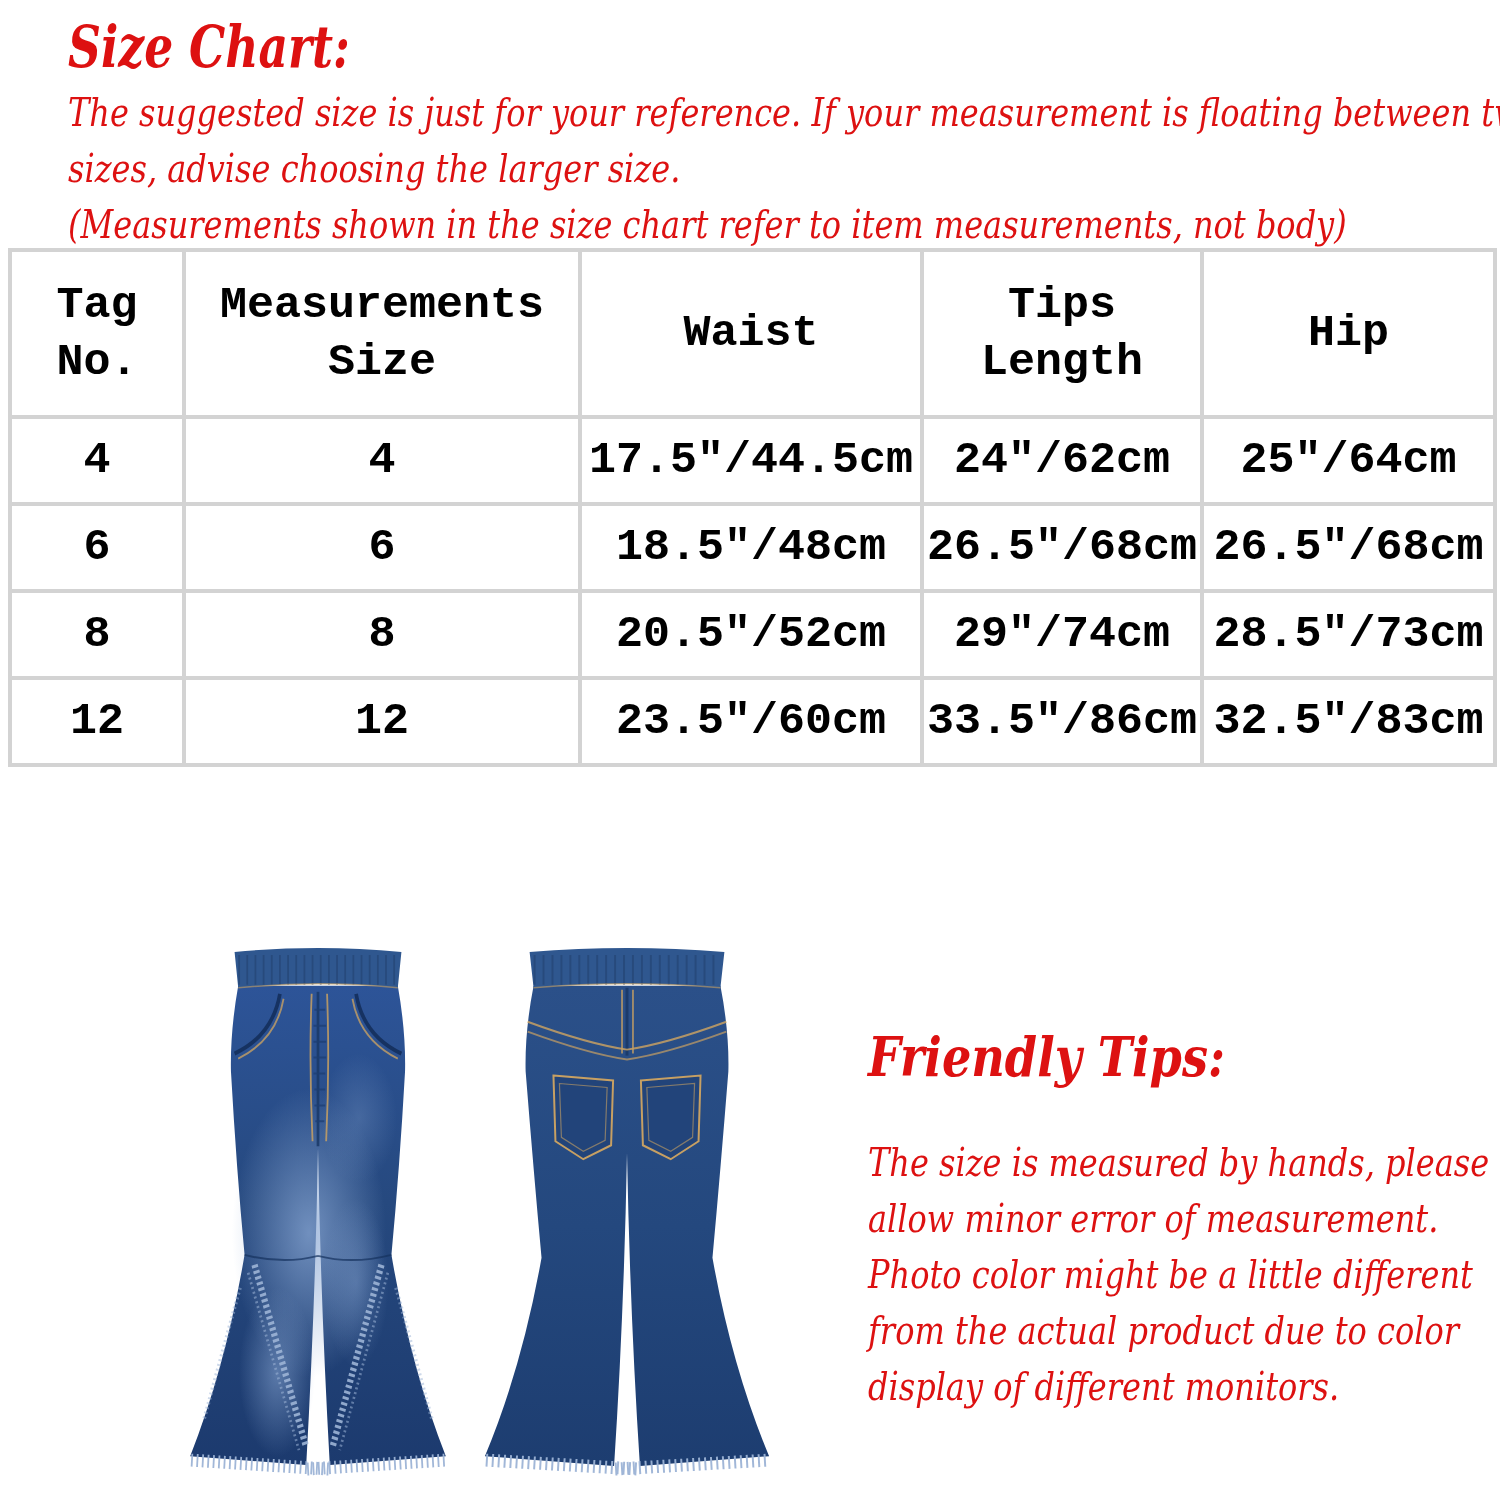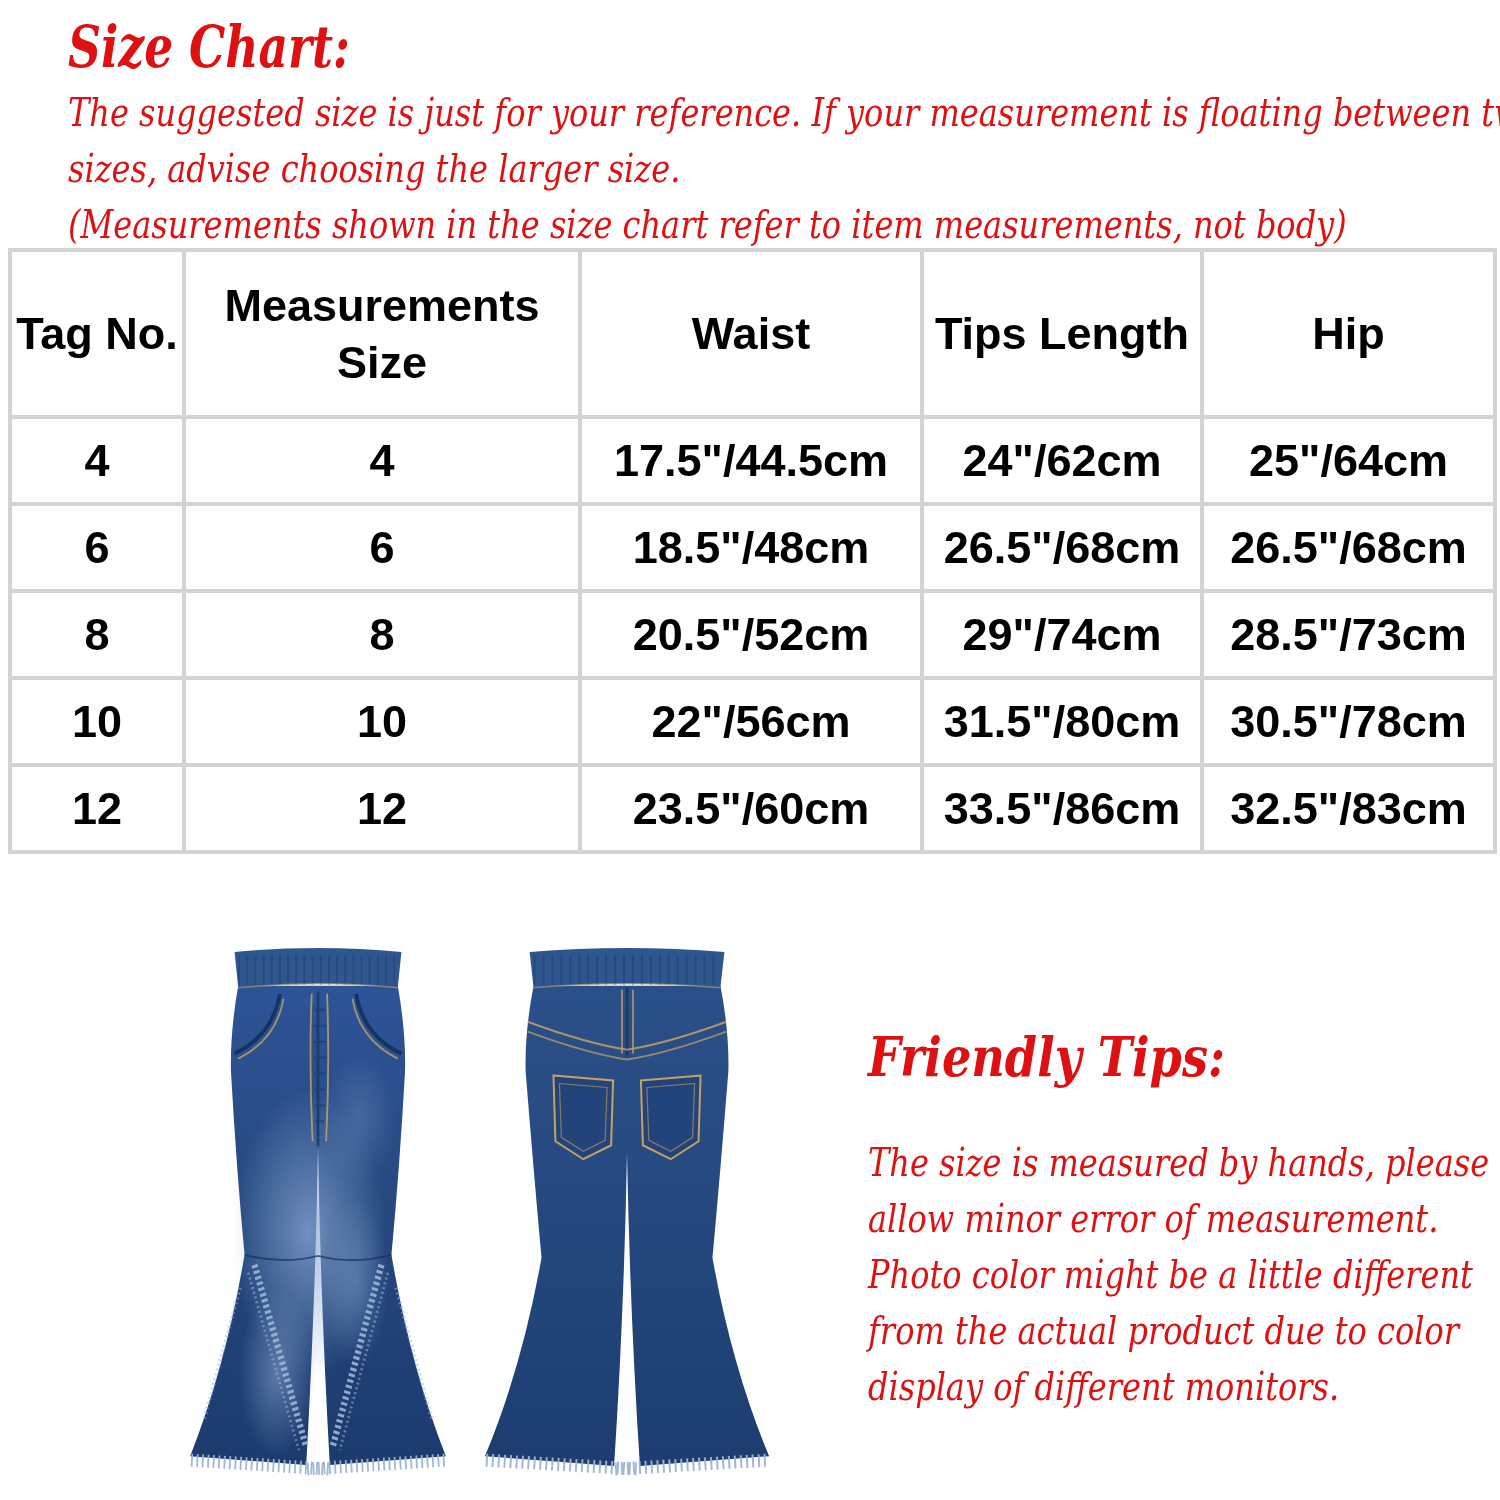--- a/index.html
+++ b/index.html
@@ -13,21 +13,21 @@
 
   
   .intro { position:absolute; left:68px; top:14px; }
   .intro h1 { font-size:57px; font-weight:bold; line-height:66px; margin-bottom:4px; }
   .intro .introline { font-size:40px; line-height:56px; }
 
   
   table.size-table {
     position:absolute; left:8px; top:248px; width:1485px;
     border-collapse:collapse; table-layout:fixed;
-    background:#fff; text-align:center; color:#000;
+    background:#fff; text-align:center; color:#000;font-family:Liberation Mono, monospace;
   }
   .size-table th, .size-table td {
     border:4px solid #d3d3d3; padding:0; font-weight:bold;
     vertical-align:middle; overflow:hidden;
   }
   .size-table th { font-size:45px; line-height:57px; height:167px; }
   .size-table td { font-size:45px; height:87px; }
 
   
   .jeans { position:absolute; left:182px; top:944px; width:610px; height:548px;
@@ -81,27 +81,20 @@
         <td>18.5"/48cm</td>
         <td>26.5"/68cm</td>
         <td>26.5"/68cm</td>
       </tr>
       <tr>
         <td>8</td>
         <td>8</td>
         <td>20.5"/52cm</td>
         <td>29"/74cm</td>
         <td>28.5"/73cm</td>
-      </tr>
-      <tr>
-        <td>10</td>
-        <td>10</td>
-        <td>22"/56cm</td>
-        <td>31.5"/80cm</td>
-        <td>30.5"/78cm</td>
       </tr>
       <tr>
         <td>12</td>
         <td>12</td>
         <td>23.5"/60cm</td>
         <td>33.5"/86cm</td>
         <td>32.5"/83cm</td>
       </tr>
     </tbody>
   </table>

